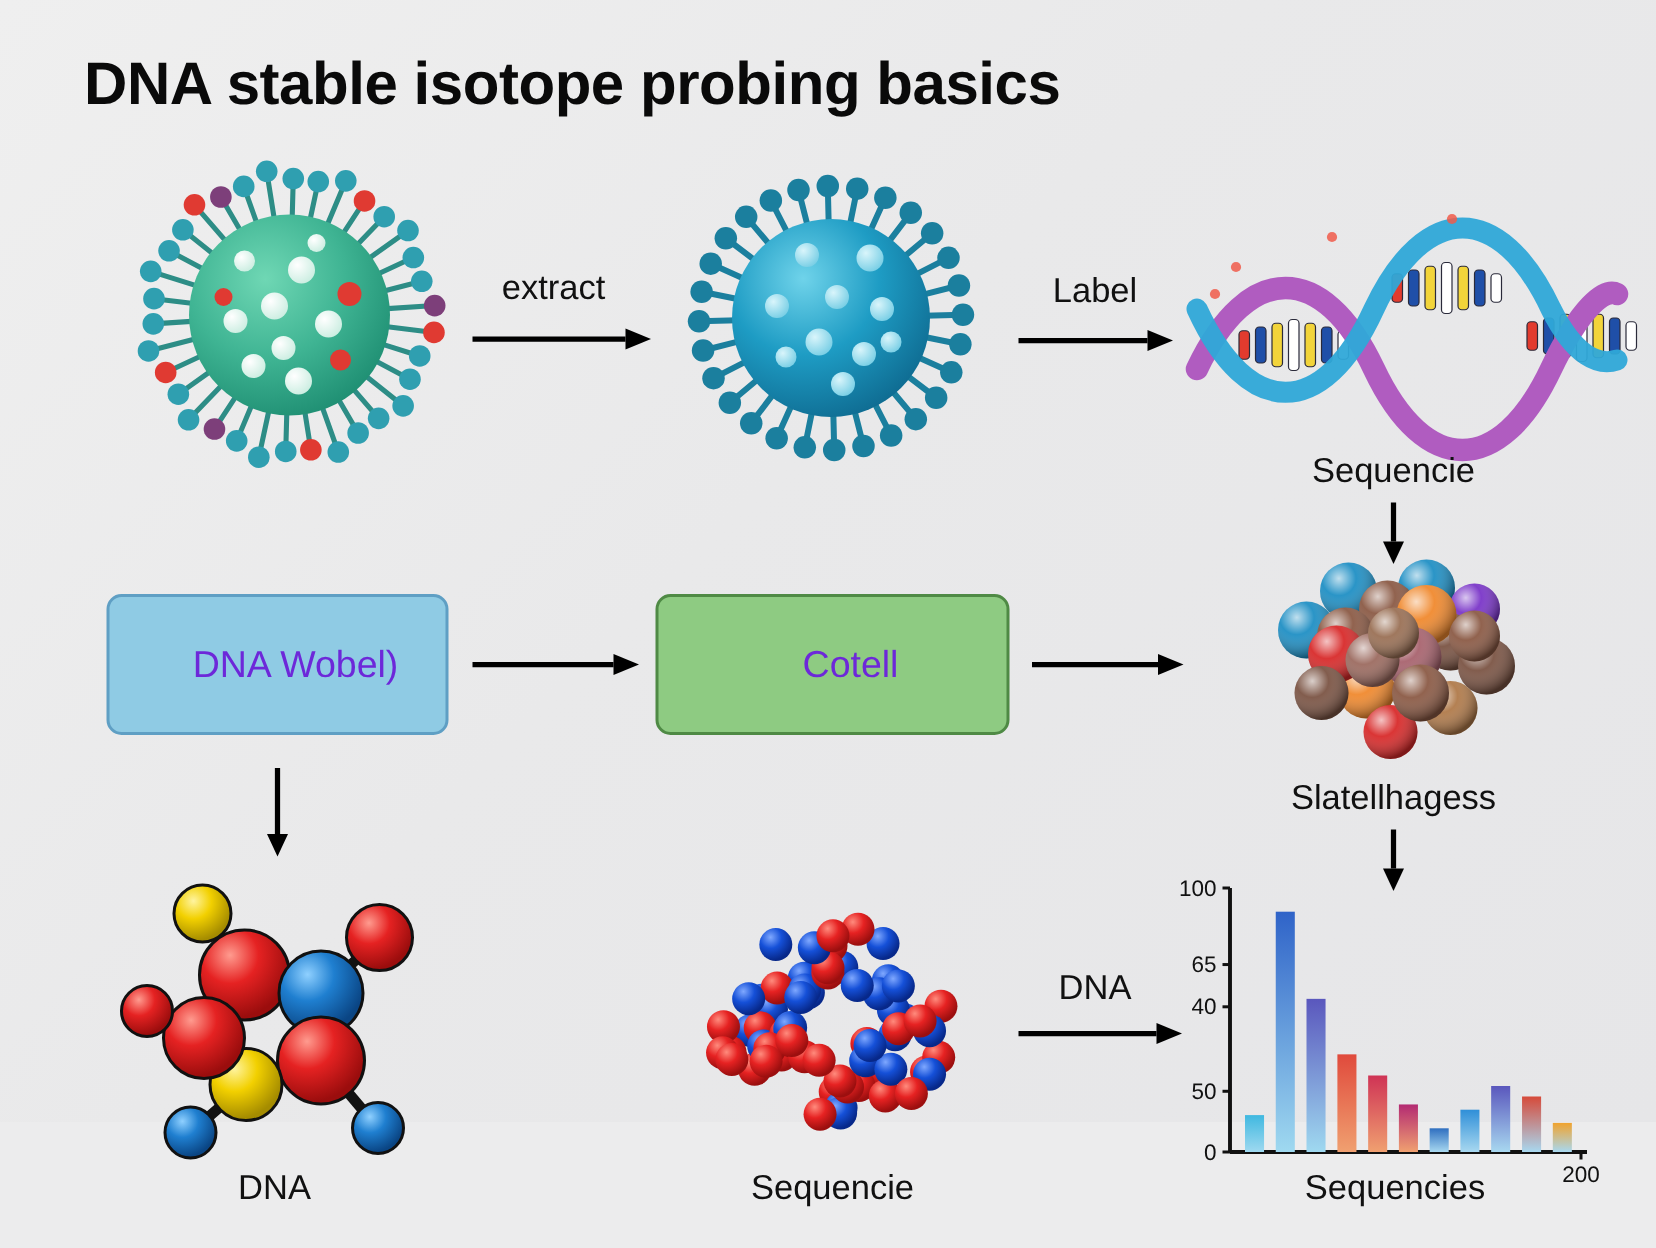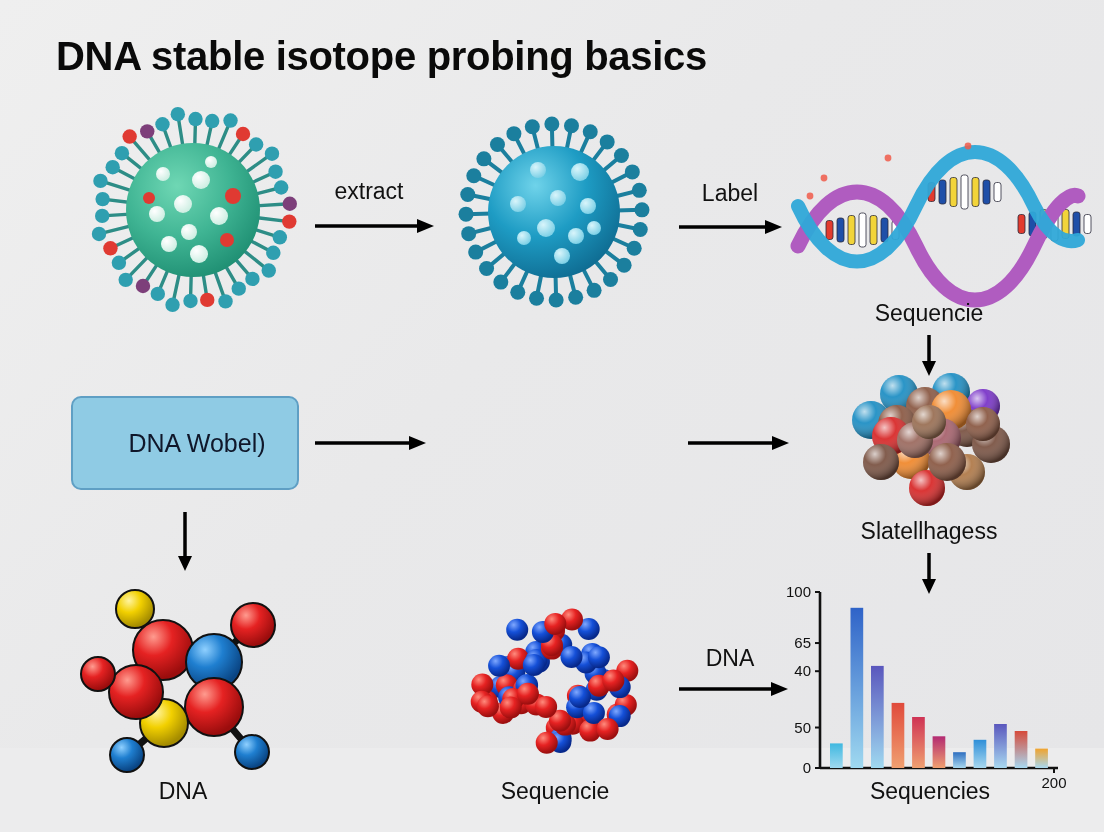--- a/index.html
+++ b/index.html
@@ -26,21 +26,21 @@
   .lbl{position:absolute;font-size:23px;color:#111;white-space:nowrap;}
   .lbl.c{transform:translateX(-50%);}
 
   
   .arrow{position:absolute;}
   .arrow svg{display:block;overflow:visible;}
 
   
   .pbox{position:absolute;border-radius:10px;display:flex;align-items:center;
         justify-content:center;box-sizing:border-box;}
-  .pbox span{font-size:25px;color:#0f172a;white-space:nowrap;margin-left:24px;}
+  .pbox span{font-size:25px;color:#6d28d9;white-space:nowrap;margin-left:24px;}
   #box-dna{left:71px;top:396px;width:228px;height:94px;
     background:#8fcbe4;border:2px solid #5f9fc4;}
   #box-cell{left:437px;top:396px;width:236px;height:94px;
     background:#8ecb82;border:2px solid #4f8a45;}
 
   
   .fig{position:absolute;}
   .fig svg{display:block;overflow:visible;}
 
   
@@ -308,20 +308,23 @@
     <span>DNA  Wobel)</span>
   </div>
 
   <div class="arrow" style="left:315px;top:435px;">
     <svg width="112" height="16" viewBox="0 0 112 16">
       <line x1="0" y1="8" x2="94" y2="8" stroke="#000" stroke-width="3.5"></line>
       <polygon points="94,1 111,8 94,15" fill="#000"></polygon>
     </svg>
   </div>
 
+  <div class="pbox" id="box-cell">
+    <span>Cotell</span>
+  </div>
 
   <div class="arrow" style="left:688px;top:435px;">
     <svg width="102" height="16" viewBox="0 0 102 16">
       <line x1="0" y1="8" x2="84" y2="8" stroke="#000" stroke-width="3.5"></line>
       <polygon points="84,1 101,8 84,15" fill="#000"></polygon>
     </svg>
   </div>
 
   <div class="fig" style="left:855px;top:366px;">
     <svg width="160" height="148" viewBox="0 0 160 148">

